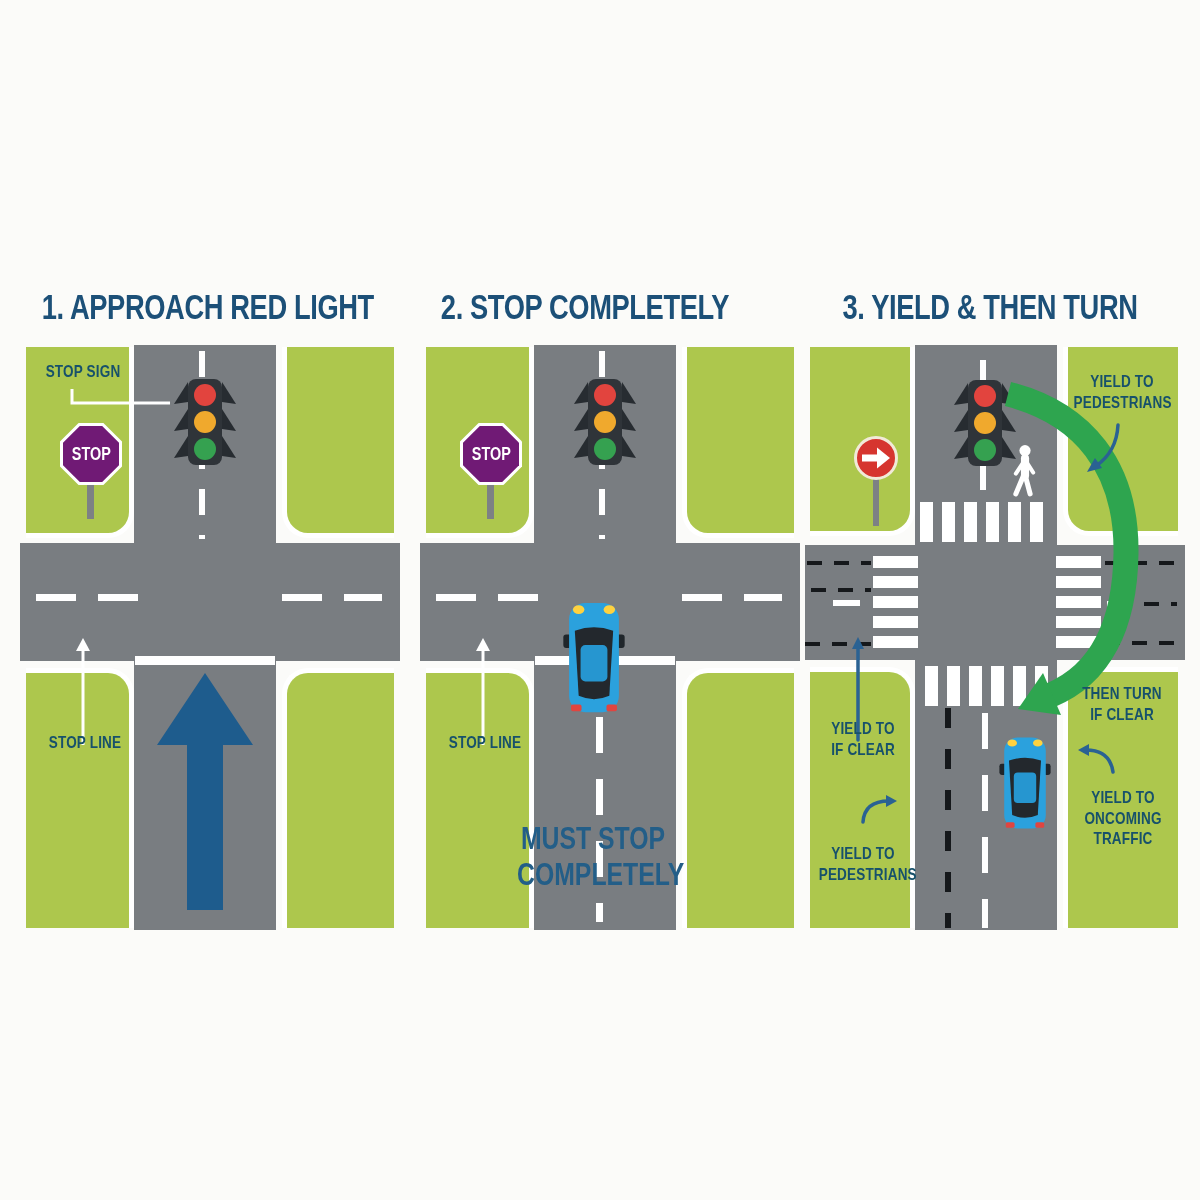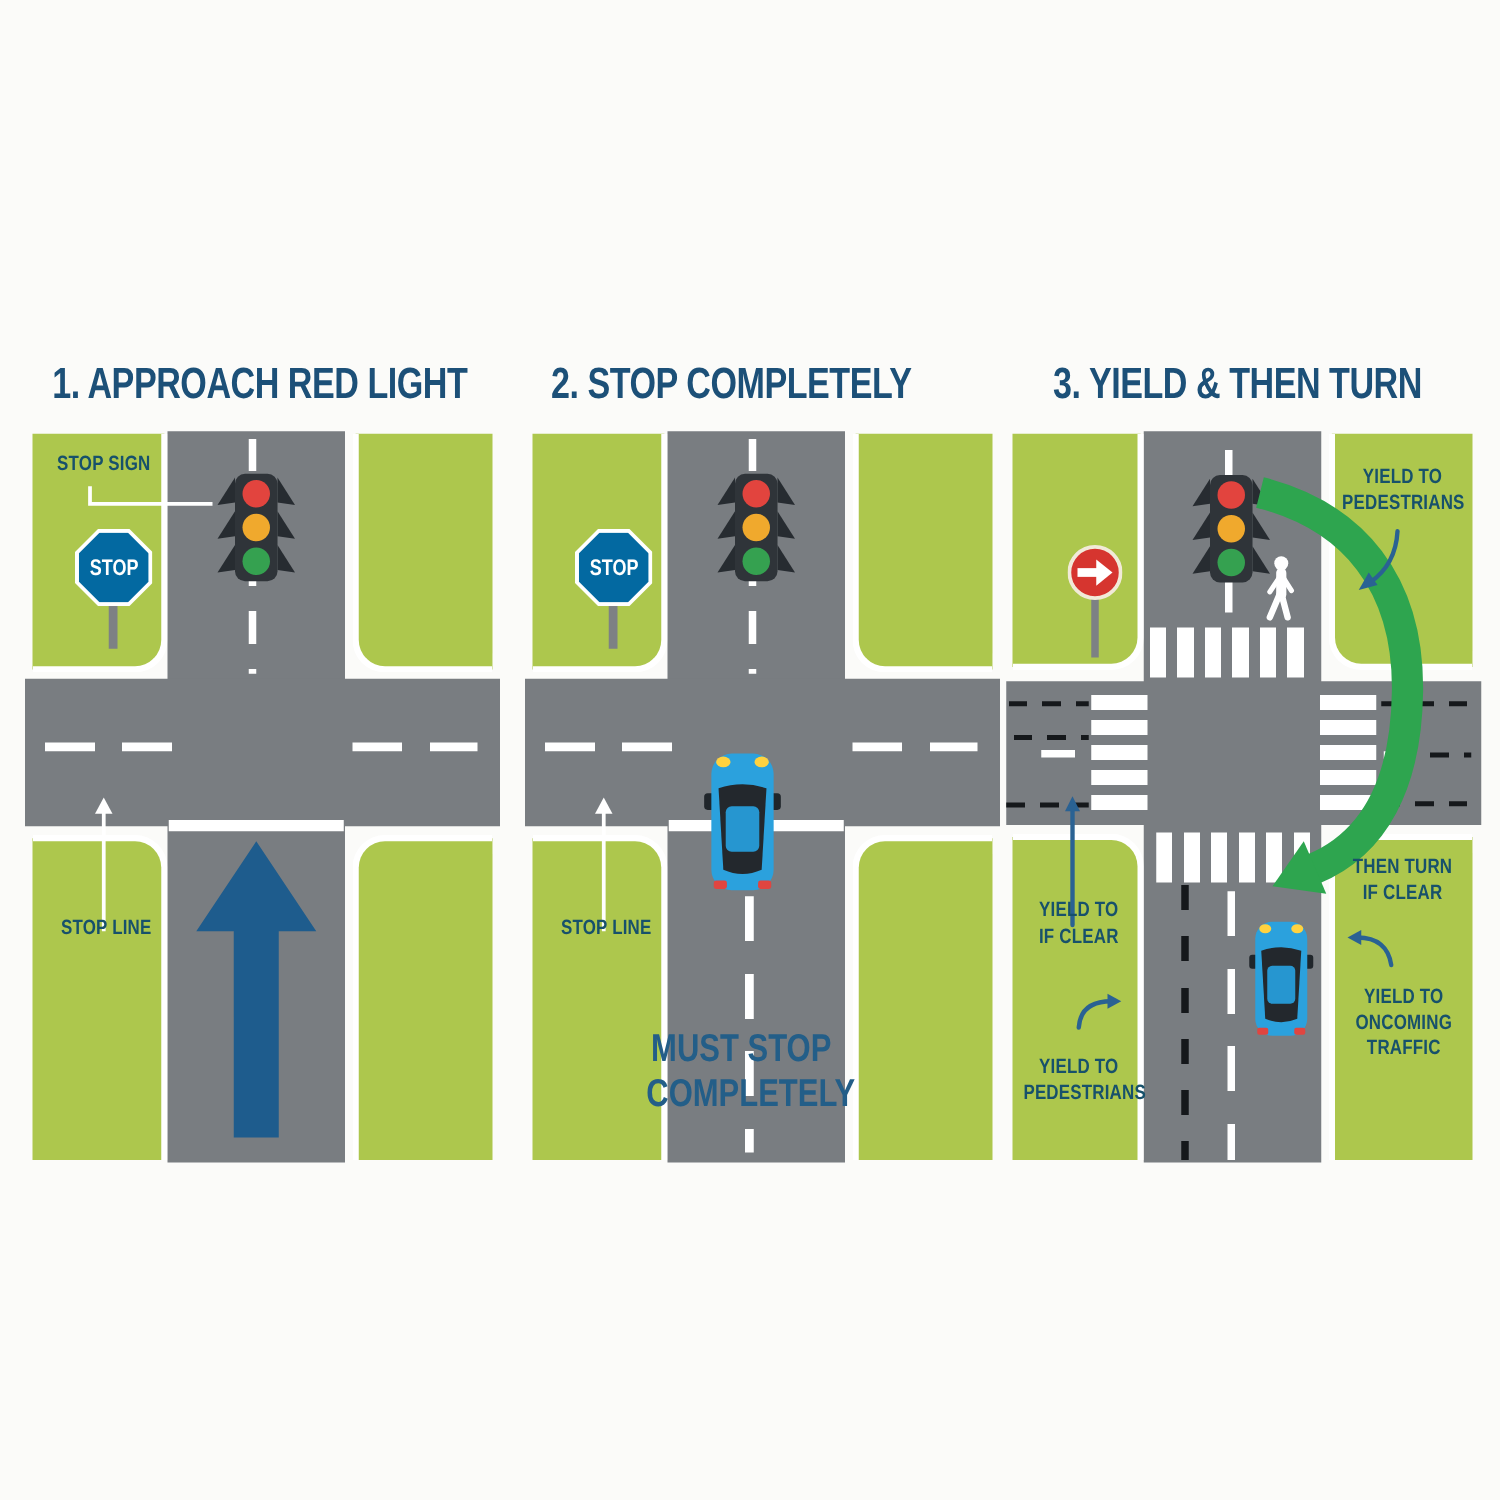--- a/index.html
+++ b/index.html
@@ -24,21 +24,21 @@
   .cwV{background:repeating-linear-gradient(90deg,#fff 0 13px,rgba(0,0,0,0) 13px 22px);}
   .cwH{background:repeating-linear-gradient(180deg,#fff 0 12px,rgba(0,0,0,0) 12px 20px);}
   .stopline{position:absolute;background:#fff;}
   .lbl{position:absolute;font:700 16.5px/20.5px "Liberation Sans",sans-serif;color:#17516b;
        text-align:center;transform:scaleX(.82);letter-spacing:.2px;white-space:nowrap;z-index:8;}
   .caption{position:absolute;font:700 31px/36px "Liberation Sans",sans-serif;color:#235e88;
        text-align:center;transform:scaleX(.8);z-index:9;white-space:nowrap;}
   .octagon{position:absolute;z-index:6;}
   .oct-outer{position:absolute;inset:0;background:#fff;
        clip-path:polygon(30% 0,70% 0,100% 30%,100% 70%,70% 100%,30% 100%,0 70%,0 30%);}
-  .oct-inner{position:absolute;inset:3px;background:#0369a1;
+  .oct-inner{position:absolute;inset:3px;background:#701a75;
        clip-path:polygon(30% 0,70% 0,100% 30%,100% 70%,70% 100%,30% 100%,0 70%,0 30%);
        display:flex;align-items:center;justify-content:center;}
   .oct-inner span{font:700 18px/18px "Liberation Sans",sans-serif;color:#fff;transform:scaleX(.8);}
   .pole{position:absolute;background:#7d8184;z-index:5;}
   svg.abs{position:absolute;z-index:7;}
   svg.ovl{position:absolute;left:0;top:0;z-index:7;pointer-events:none;}
 </style>
 </head>
 <body>
 

